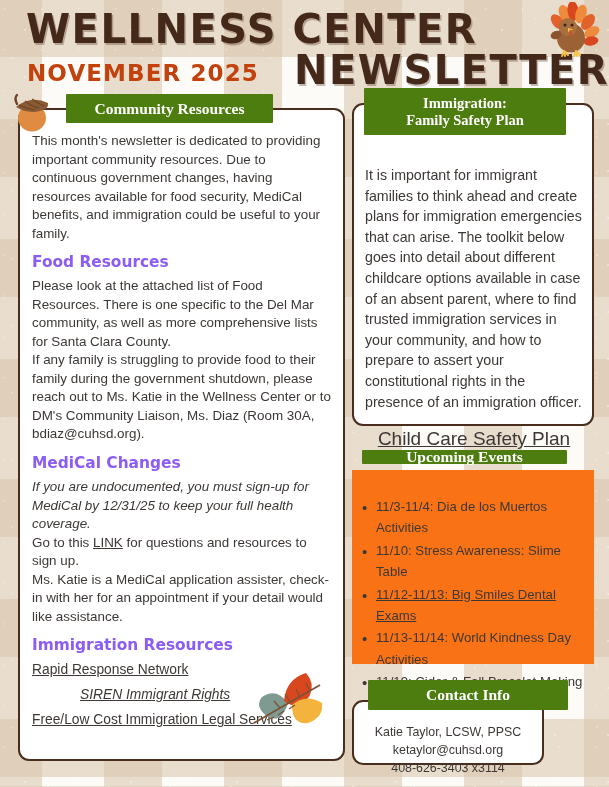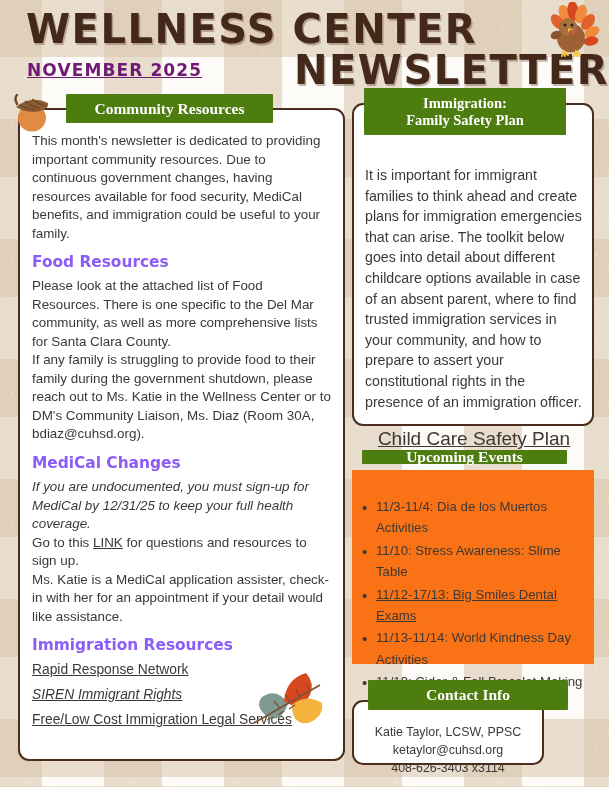--- a/index.html
+++ b/index.html
@@ -68,26 +68,25 @@
     font-size: 40px;
     font-weight: 800;
     letter-spacing: 1.5px;
     color: #44281a;
     text-shadow: 1.5px 1.5px 0 rgba(90,58,38,.35);
     font-family: "DejaVu Sans", sans-serif;
   }
   .title-date {
     position: absolute;
     left: 27px; top: 60px;
-    font-size: 17px;
+    font-size: 23px;
     font-weight: 800;
     letter-spacing: 1.1px;
-    color: #701a75;
+    color: #c2410c;
     font-family: "DejaVu Sans", sans-serif;
-    text-decoration: underline;
   }
   .turkey { position: absolute; right: 7px; top: 2px; width: 62px; height: 58px; }
 
   
   .card {
     position: absolute;
     background: #ffffff;
     border: 2.5px solid #4a2d1c;
     border-radius: 11px;
   }
@@ -121,21 +120,21 @@
   .lbody p.tight { margin-bottom: 0px; }
   .lbody h3 {
     font-size: 15.4px;
     font-weight: 800;
     color: #8b5cf6;
     margin: 8px 0 4px 0;
     font-family: "DejaVu Sans", sans-serif;
   }
   .lbody .ital { font-style: italic; }
   .lnk { text-decoration: underline; color: #3d3835; }
-  .lnk-i { text-decoration: underline; font-style: italic; color: #3d3835; }
+  .lnk-i { text-decoration: underline; font-style: italic; color: #3d3835; margin-left: 48px; }
   .linklist { margin-top: 2px; }
   .linklist div { font-size: 13.8px; margin-bottom: 6px; }
 
   
   #imm-card { left: 352px; top: 103px; width: 242px; height: 323px; }
   #imm-title { left: 364px; top: 88px; width: 202px; height: 47px; font-size: 14.5px; }
   .ibody {
     position: absolute;
     left: 11px; top: 38px; right: 9px;
     color: #3d3835;
@@ -279,21 +278,21 @@
     <div>
       <div>Immigration:</div>
       <div>Family Safety Plan</div>
     </div>
   </div>
 
   <div id="events-box">
     <ul class="ev-list">
       <li>11/3-11/4: Dia de los Muertos Activities</li>
       <li>11/10: Stress Awareness: Slime Table</li>
-      <li><a class="lnk" href="#">11/12-17/13: Big Smiles Dental Exams</a></li>
+      <li><a class="lnk" href="#">11/12-11/13: Big Smiles Dental Exams</a></li>
       <li>11/13-11/14: World Kindness Day Activities</li>
       <li>11/19: Cider &amp; Fall Bracelet Making</li>
     </ul>
   </div>
   <div class="card-title" id="events-title">Upcoming Events</div>
 
   <div class="card" id="contact-card">
     <div class="cbody">
       <div>Katie Taylor, LCSW, PPSC</div>
       <div>ketaylor@cuhsd.org</div>

